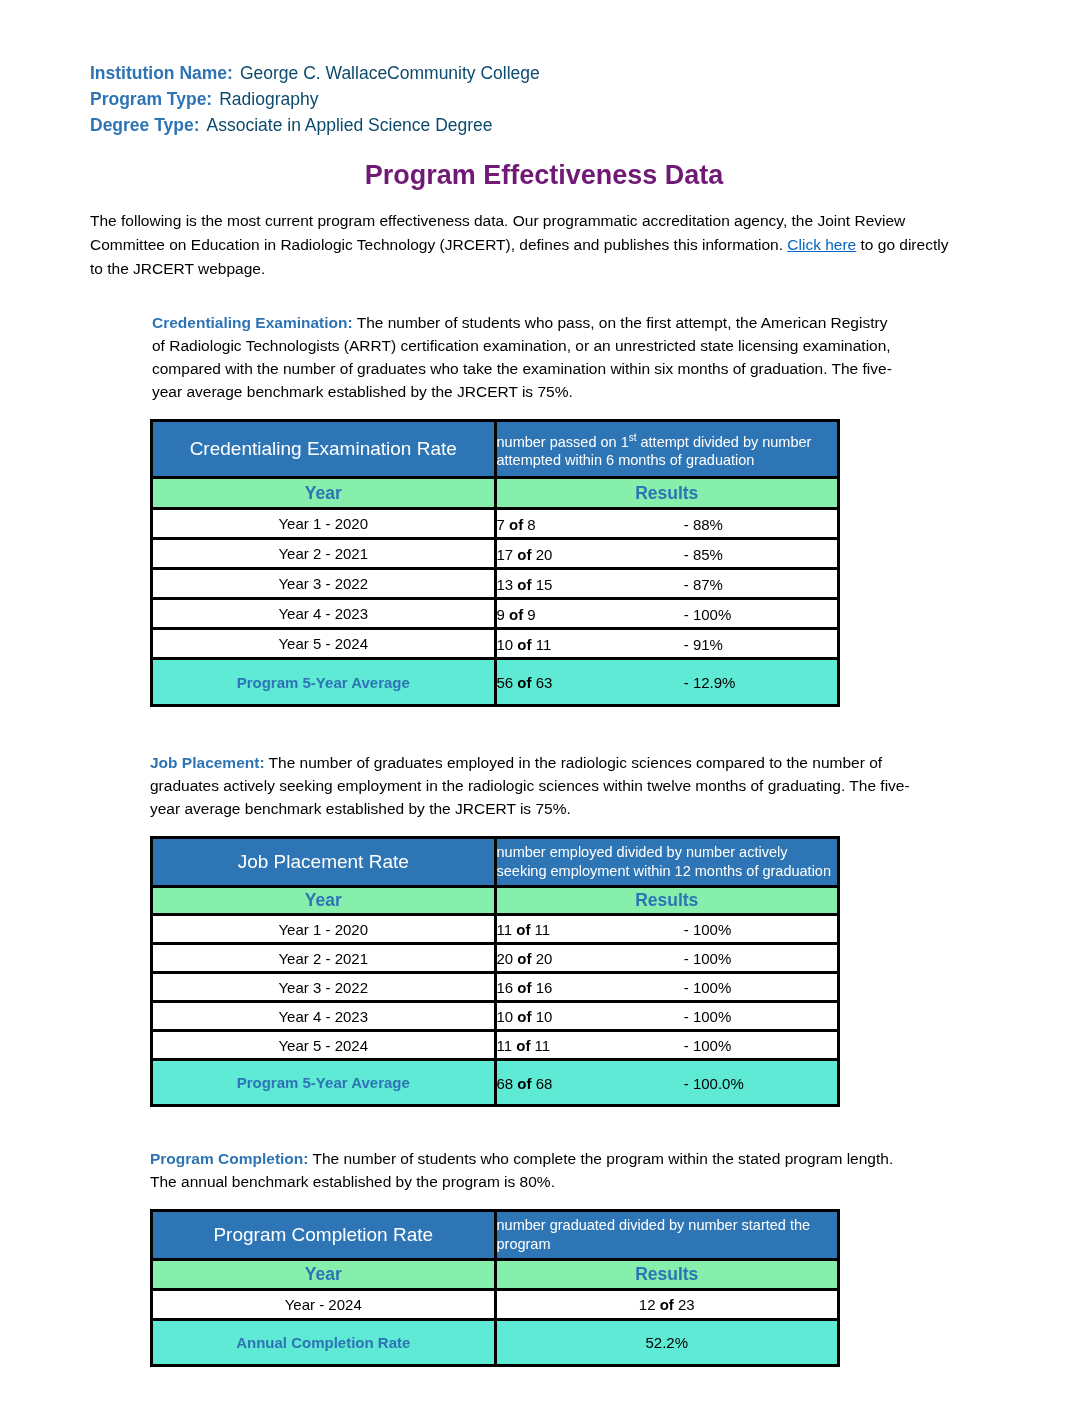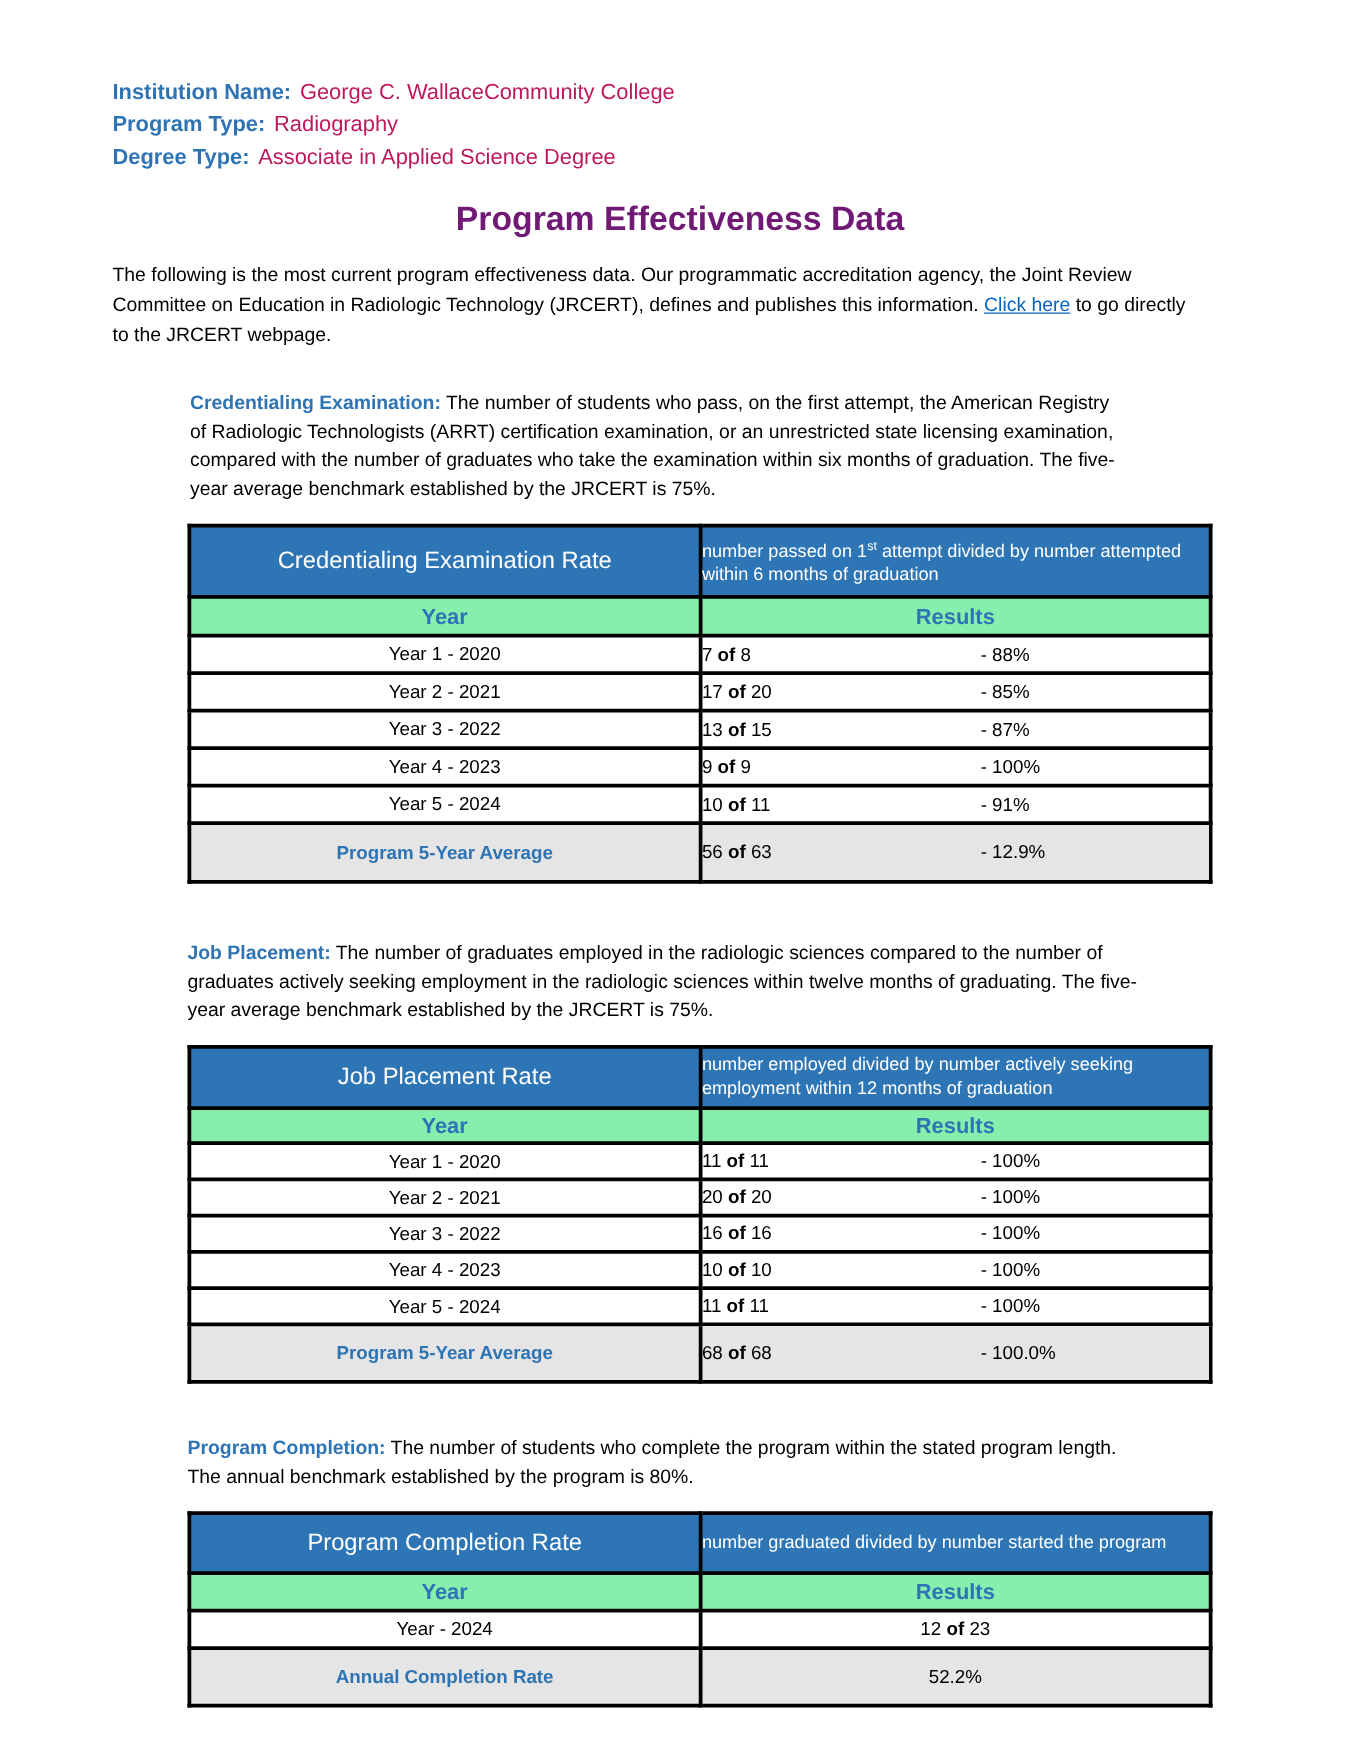--- a/index.html
+++ b/index.html
@@ -9,21 +9,21 @@
     background: #ffffff;
     font-family: "Liberation Sans", sans-serif;
     color: #000000;
   }
   .page { position: relative; width: 1088px; height: 1408px; overflow: hidden; }
 
   
   .meta { margin: 60px 0 0 90px; }
   .meta-line { font-size: 17.5px; line-height: 26px; }
   .meta-label { color: #2E74B5; font-weight: bold; margin-right: 7px; }
-  .meta-value { color: #be185d; }
+  .meta-value { color: #0c4a6e; }
 
   
   .doc-title {
     margin-top: 22px;
     text-align: center;
     color: #701a75;
     font-size: 27px;
     font-weight: bold;
   }
 
@@ -43,21 +43,21 @@
   }
   .section-para.cred { margin-right: 196px; }
   .section-para.jobp { margin-top: 44px; margin-left: 150px; margin-right: 168px; }
   .section-para.comp { margin-top: 40px; margin-left: 150px; margin-right: 170px; }
   .section-label { color: #2E74B5; font-weight: bold; }
 
   
   table.data {
     border-collapse: collapse;
     margin: 16px 0 0 150px;
-    width: 820px;
+    width: 690px;
     table-layout: fixed;
   }
   table.data td { border: 3px solid #000; padding: 0; }
 
   .th-row td { background: #2E75B5; color: #ffffff; vertical-align: middle; }
   .t-title { font-size: 19px; text-align: center; }
   .t-formula { font-size: 14.5px; text-align: left; line-height: 19px; padding: 4px 0 !important; }
   .t-formula sup { font-size: 10px; }
 
   .band td {
@@ -74,21 +74,21 @@
     text-align: left; white-space: nowrap;
   }
   .of { font-weight: bold; }
   .pct {
     position: absolute; left: 55%; top: 50%;
     transform: translateY(-50%);
     white-space: nowrap;
   }
   .solo { display: block; text-align: center; }
 
-  .summary td { background: #e5e5e5; }
+  .summary td { background: #5eead4; }
   .s-label { color: #2E74B5; font-weight: bold; font-size: 18.5px; text-align: center; }
   .summary .res-cell, .summary td { font-size: 15px; }
 
   
   .t1 .th-row td { height: 57px; }
   .t1 .band td { height: 31px; }
   .t1 .data-row td { height: 30px; }
   .t1 .summary td { height: 47px; }
 
   .t2 .th-row td { height: 48px; }

